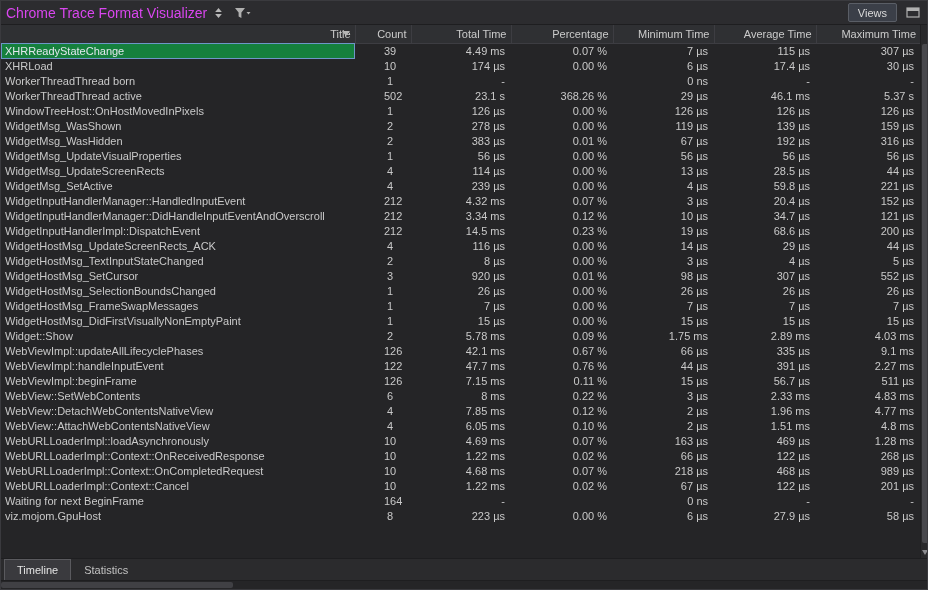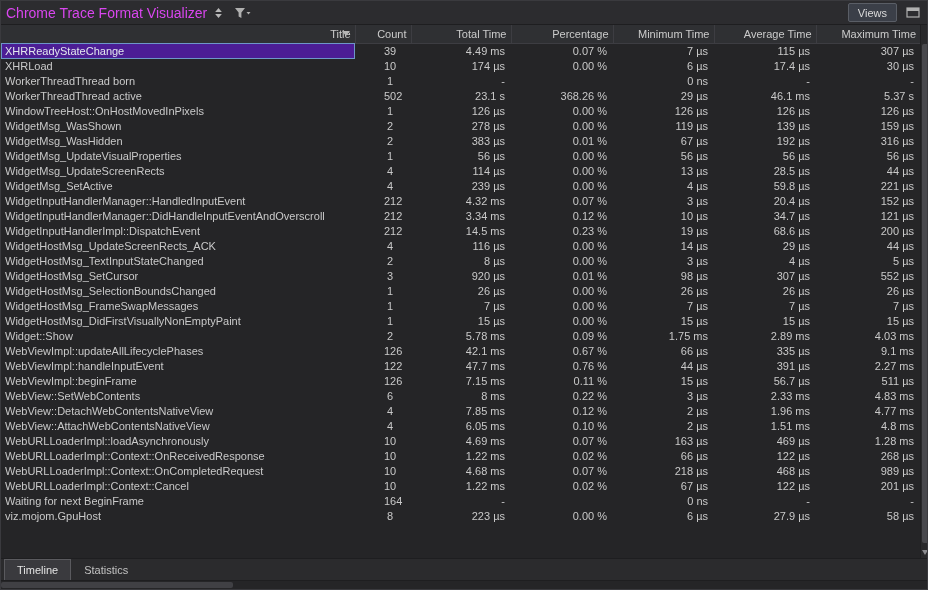--- a/index.html
+++ b/index.html
@@ -69,21 +69,21 @@
   td {
     height: 15px;
     font-size: 11px; color: #c9c9c9;
     padding: 0; white-space: nowrap; overflow: hidden;
     line-height: 15px;
   }
   td.title-cell { padding-left: 4px; }
   td.num { text-align: right; padding-right: 6px; }
   td.num.count-cell { padding-right: 18px; padding-left: 29px; }
   td.selected {
-    background: #4c1d95;
+    background: #15803d;
     outline: 1px solid #6e96c8; outline-offset: -1px;
     color: #e2e7ee;
   }
 
   
   .vscroll {
     flex: 0 0 9px;
     background: #29292b;
     position: relative;
     border-left: 1px solid #1f1f21;

